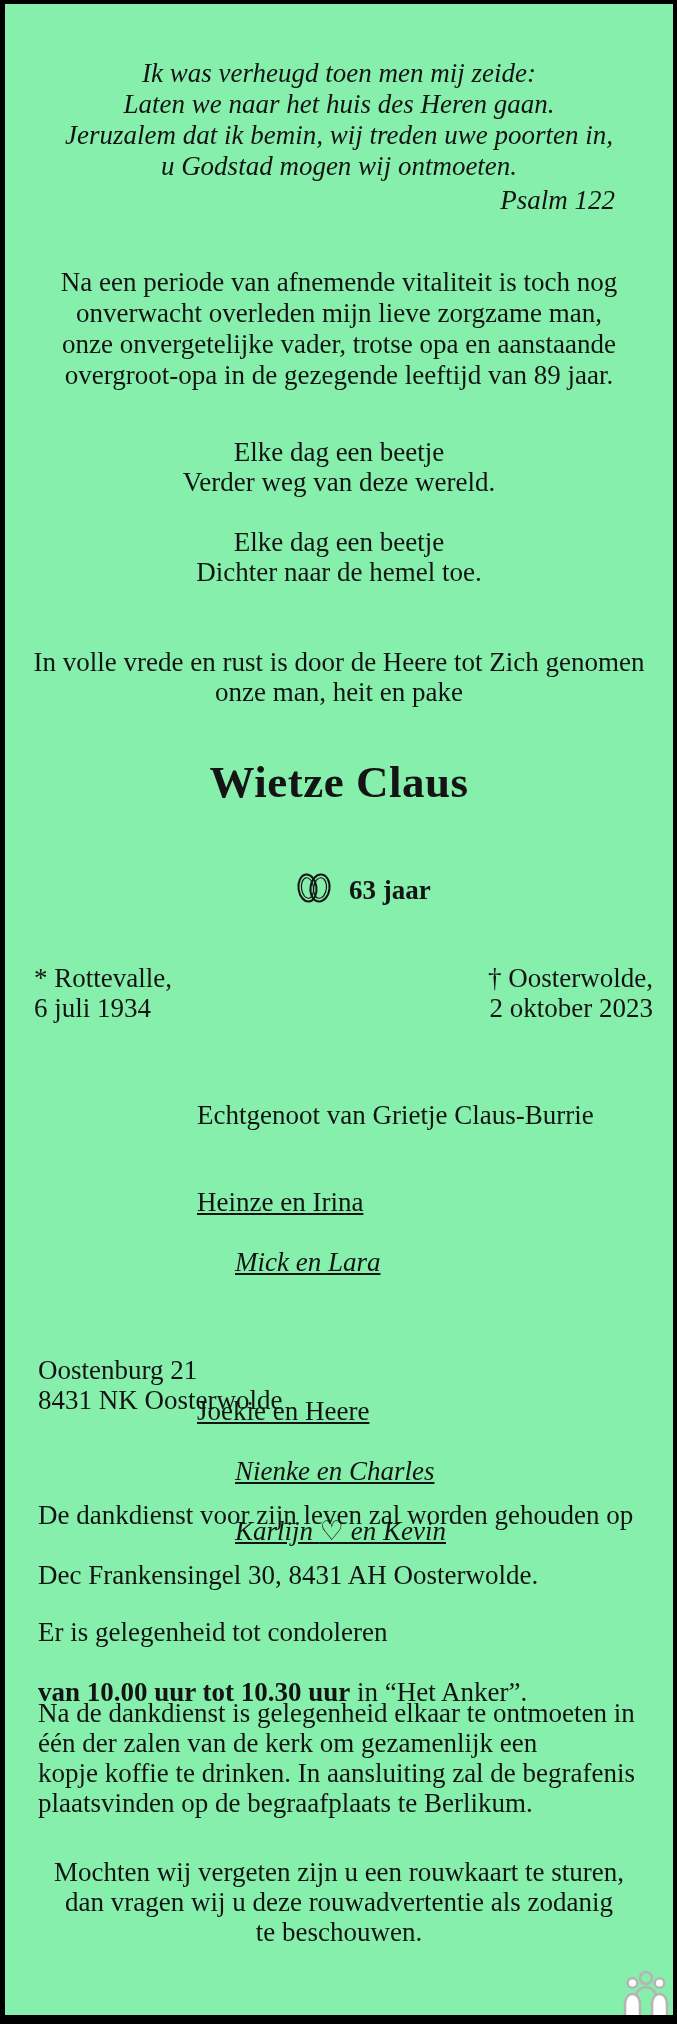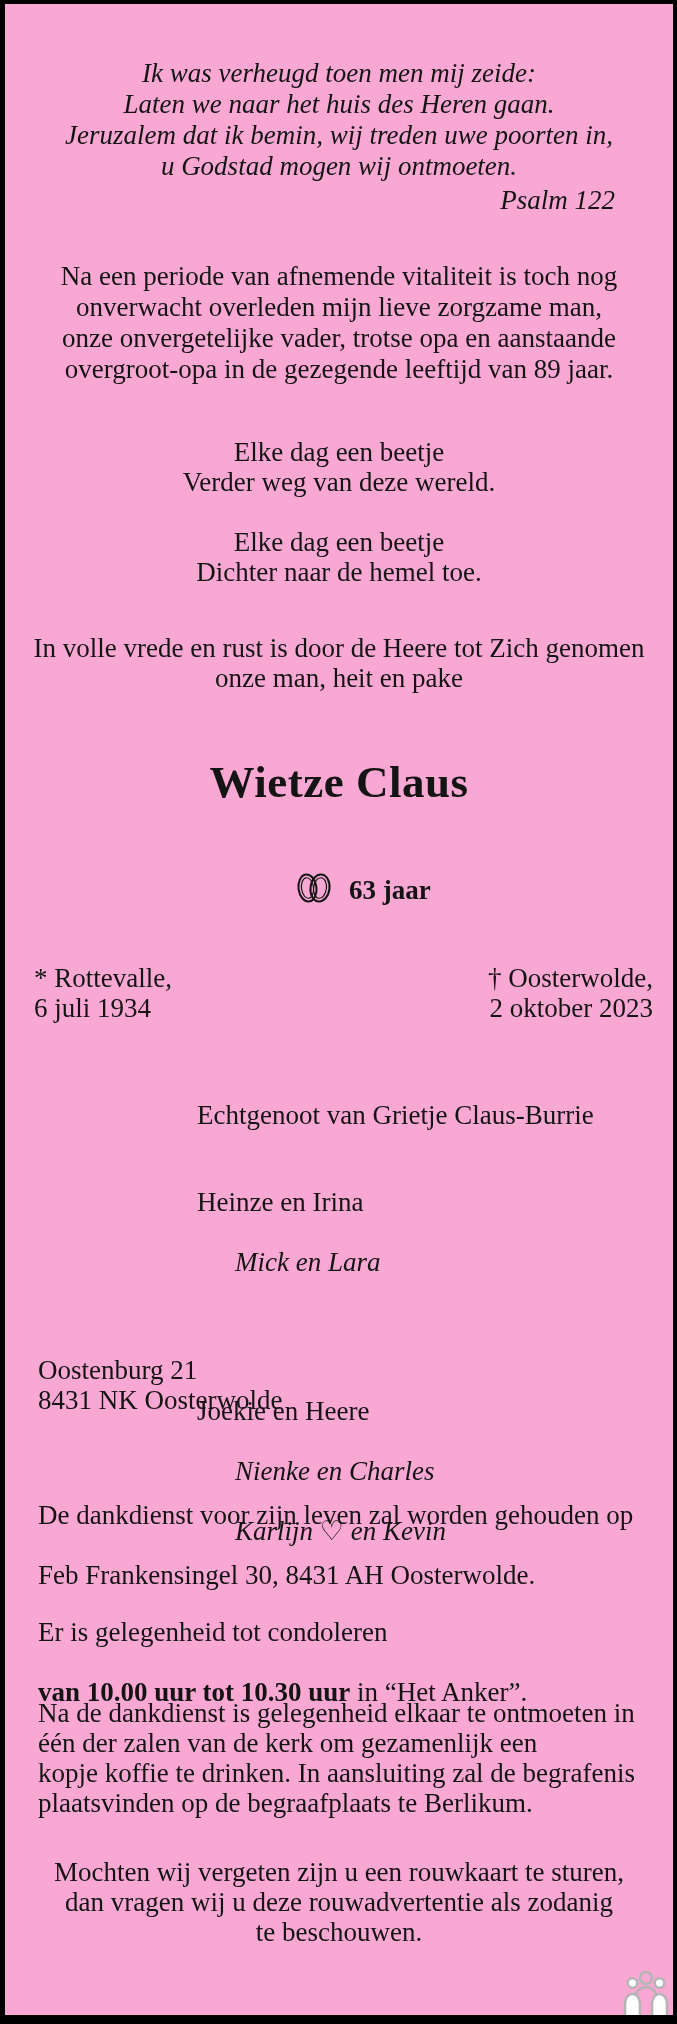--- a/index.html
+++ b/index.html
@@ -1,42 +1,42 @@
 <!DOCTYPE html>
 <html><head>
 <meta charset="utf-8">
 <style>
   html,body{margin:0;padding:0;background:#ffffff;}
   .page{
     position:relative;
     width:677px;height:2024px;
     box-sizing:border-box;
-    background:#f9a8d4;
+    background:#86efac;
     border-style:solid;border-color:#000;
     border-width:4px 4px 9px 5px;
     font-family:"Liberation Serif","DejaVu Serif",serif;
     color:#141414;
     overflow:hidden;
   }
   .block{position:absolute;font-size:27px;line-height:30px;white-space:pre-line;}
   .center{left:0;right:0;text-align:center;}
   .italic{font-style:italic;}
   .bold{font-weight:bold;}
   .psalm{top:54px;line-height:31px;}
   .psalm-attr{top:181px;right:58px;font-style:italic;}
-  .announce{top:257px;line-height:31px;}
+  .announce{top:263px;line-height:31px;}
   .poem{top:433px;}
-  .intro{top:629px;}
+  .intro{top:643px;}
   .name{top:752px;font-size:45px;line-height:52px;font-weight:bold;letter-spacing:0.5px;}
   .rings-row{position:absolute;top:861px;left:288px;display:flex;align-items:center;gap:14px;font-weight:bold;}
   .rings-row .years{font-size:27px;line-height:46px;}
   .dates{top:959px;left:29px;right:20px;display:flex;justify-content:space-between;}
   .dates .death{text-align:right;}
   .spouse{top:1068px;left:192px;margin-top:28px;}
-  .family{top:1123px;left:192px;}
+  .family{top:1123px;left:192px;text-decoration:underline;}
   .family .line{line-height:30px;}
   .family .child{padding-left:38px;font-style:italic;}
   .family .group2{margin-top:29px;}
   .address{top:1351px;left:33px;}
   .service{top:1466px;left:33px;}
   .condolence{top:1583px;left:33px;}
   .aftermath{top:1694px;left:33px;}
   .closing{top:1853px;}
   .logo{position:absolute;top:1966px;left:618px;width:46px;height:45px;}
   .heart{font-style:normal;}
@@ -101,21 +101,21 @@
       <div class="line child">Nienke en Charles</div>
       <div class="line child"><span>Karlijn </span><span class="heart">♡</span><span> en Kevin</span></div>
     </div>
   </div>
 
   <div class="block address">Oostenburg 21
 8431 NK Oosterwolde</div>
 
   <div class="block service">
     <div>De dankdienst voor zijn leven zal worden gehouden op</div>
-    <div>Feb Frankensingel 30, 8431 AH Oosterwolde.</div>
+    <div>Dec Frankensingel 30, 8431 AH Oosterwolde.</div>
   </div>
 
   <div class="block condolence">
     <div>Er is gelegenheid tot condoleren</div>
     <div><span class="bold">van 10.00 uur tot 10.30 uur</span><span> in “Het Anker”.</span></div>
   </div>
 
   <div class="block aftermath">Na de dankdienst is gelegenheid elkaar te ontmoeten in
 één der zalen van de kerk om gezamenlijk een
 kopje koffie te drinken. In aansluiting zal de begrafenis

